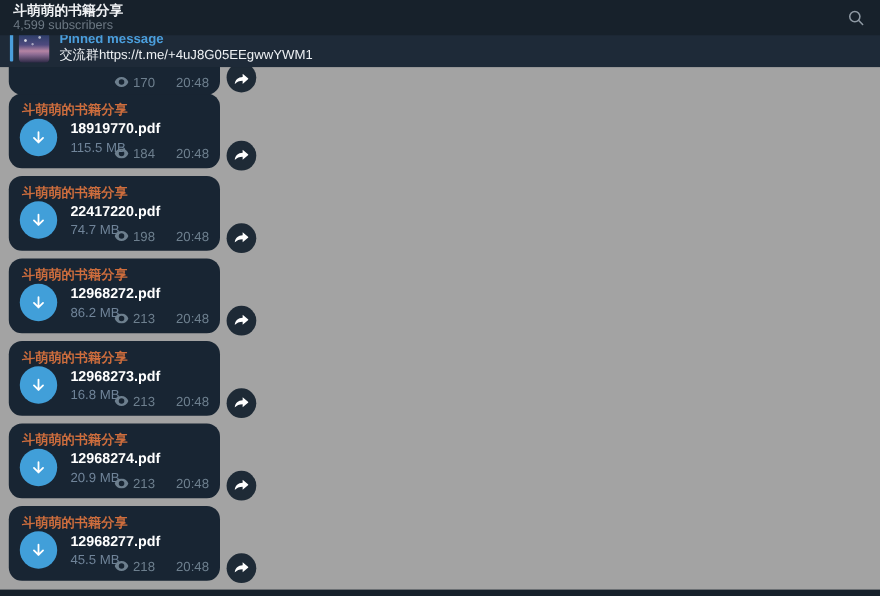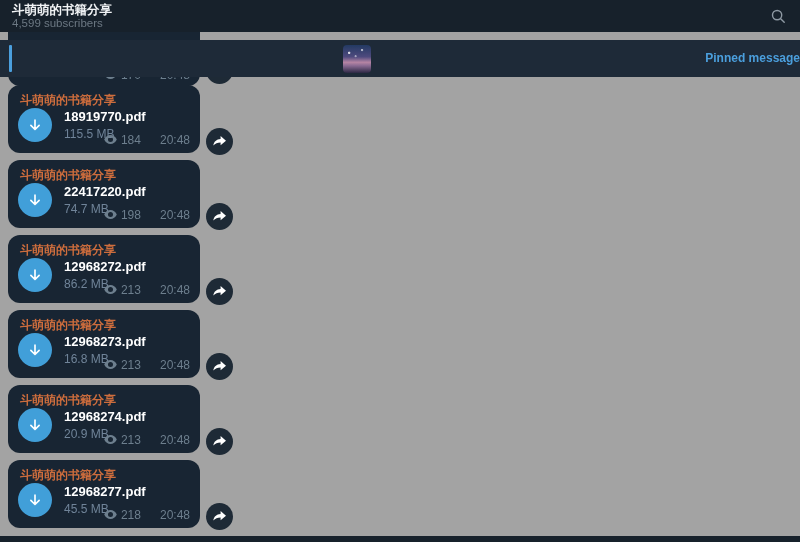--- a/index.html
+++ b/index.html
@@ -16,25 +16,24 @@
     display:flex; align-items:center; justify-content:space-between;
     padding:0 12px; box-sizing:border-box;
   }
   .header-info { display:flex; flex-direction:column; justify-content:center; }
   .chat-title { font-size:12.5px; font-weight:bold; color:#f1f3f5; line-height:14px; }
   .chat-subtitle { font-size:11.5px; color:#6c7883; line-height:13px; }
   .search-btn { width:20px; height:20px; display:flex; align-items:center; justify-content:center; cursor:pointer; }
 
   
   .pinned-bar {
-    position:absolute; top:40px; left:0; right:0; height:37px;
+    position:absolute; top:24px; left:0; right:0; height:37px;
     background:#1e2a38; z-index:2;
     display:flex; align-items:center; padding-left:9px; box-sizing:border-box;
     cursor:pointer;
-    justify-content:space-between;
   }
   .pin-accent { width:3px; height:27px; background:#4b9fdd; border-radius:1px; flex:none; }
   .pin-thumb {
     width:28px; height:28px; border-radius:4px; margin-left:5px; flex:none;
     background:
       radial-gradient(circle at 22% 28%, rgba(255,255,255,.8) 0 .8px, transparent 1.6px),
       radial-gradient(circle at 68% 18%, rgba(255,255,255,.6) 0 .8px, transparent 1.6px),
       radial-gradient(circle at 45% 40%, rgba(255,255,255,.5) 0 .7px, transparent 1.4px),
       linear-gradient(180deg, #233a63 0%, #4e4a7e 42%, #b584a3 62%, #8a6a92 74%, #2c2844 100%);
   }
@@ -104,20 +103,21 @@
         <line x1="12" y1="12" x2="16" y2="16"></line>
       </svg>
     </div>
   </div>
 
   <div class="pinned-bar">
     <div class="pin-accent"></div>
     <div class="pin-thumb"></div>
     <div class="pin-texts">
       <div class="pin-label">Pinned message</div>
+      <div class="pin-text">交流群https://t.me/+4uJ8G05EEgwwYWM1</div>
     </div>
   </div>
 
   <div class="chat-area">
 
     <div class="msg-partial">
       <div class="meta">
         <svg class="eye" width="13" height="9" viewBox="0 0 14 10" fill="#6d7f8e">
           <path fill-rule="evenodd" d="M7 0C4 0 1.5 1.7 0 5c1.5 3.3 4 5 7 5s5.5-1.7 7-5C12.5 1.7 10 0 7 0zm0 7.8A2.8 2.8 0 1 1 7 2.2a2.8 2.8 0 0 1 0 5.6z"></path>
         </svg>

